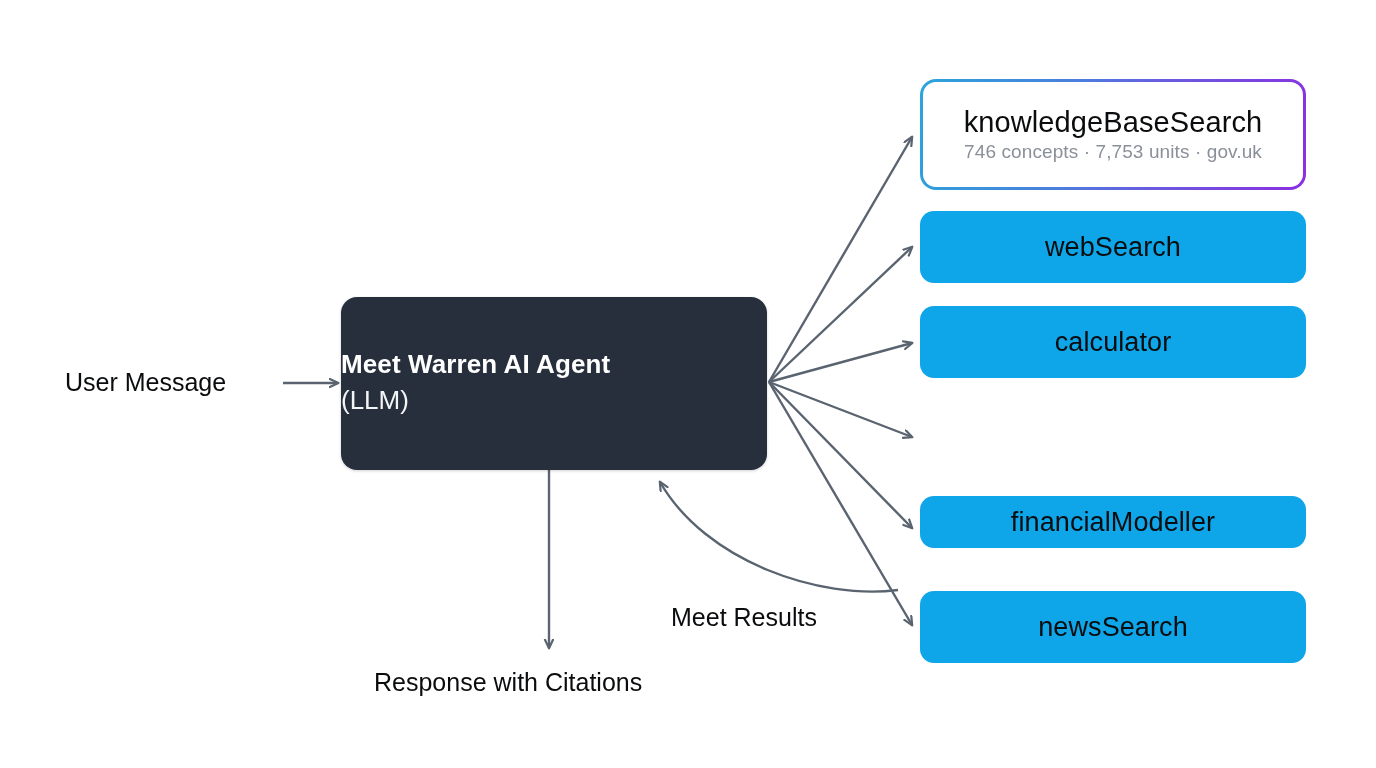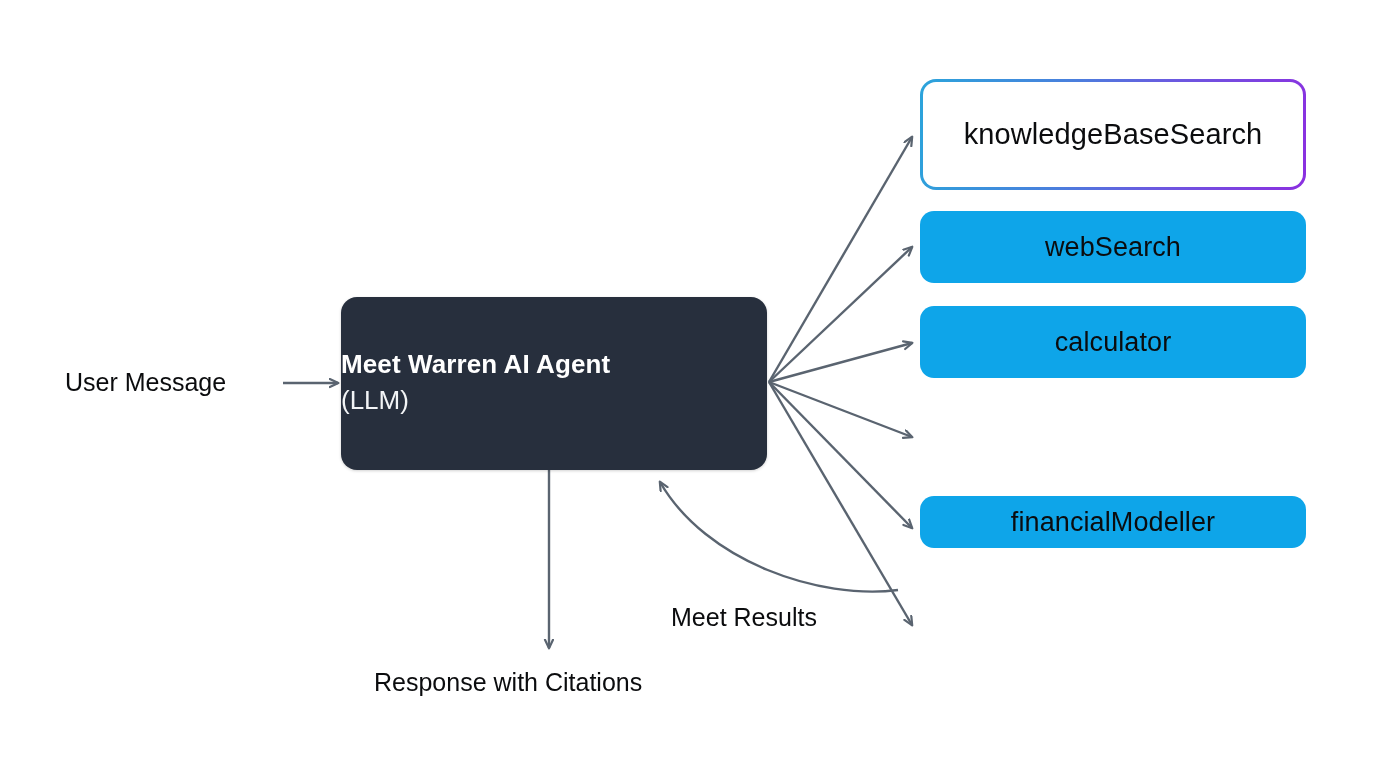--- a/index.html
+++ b/index.html
@@ -82,30 +82,34 @@
   <div class="flow-label" style="left:671px; top:603px;">Meet Results</div>
 
   <div class="agent-node">
     <div class="agent-title">Meet Warren AI Agent</div>
     <div class="agent-sub">(LLM)</div>
   </div>
 
   <div class="tool-card highlighted" style="top:79px; height:111px;">
     <div class="inner">
       <div class="tool-name">knowledgeBaseSearch</div>
+      <div class="tool-meta">746 concepts · 7,753 units · gov.uk</div>
     </div>
   </div>
 
   <div class="tool-card" style="top:211px; height:72px;">
     <div class="tool-name">webSearch</div>
   </div>
 
   <div class="tool-card" style="top:306px; height:72px;">
     <div class="tool-name">calculator</div>
   </div>
 
 
   <div class="tool-card" style="top:496px; height:52px;">
     <div class="tool-name">financialModeller</div>
   </div>
 
+  <div class="tool-card" style="top:591px; height:72px;">
+    <div class="tool-name">newsSearch</div>
+  </div>
 
 </div>
 
 </body></html>

